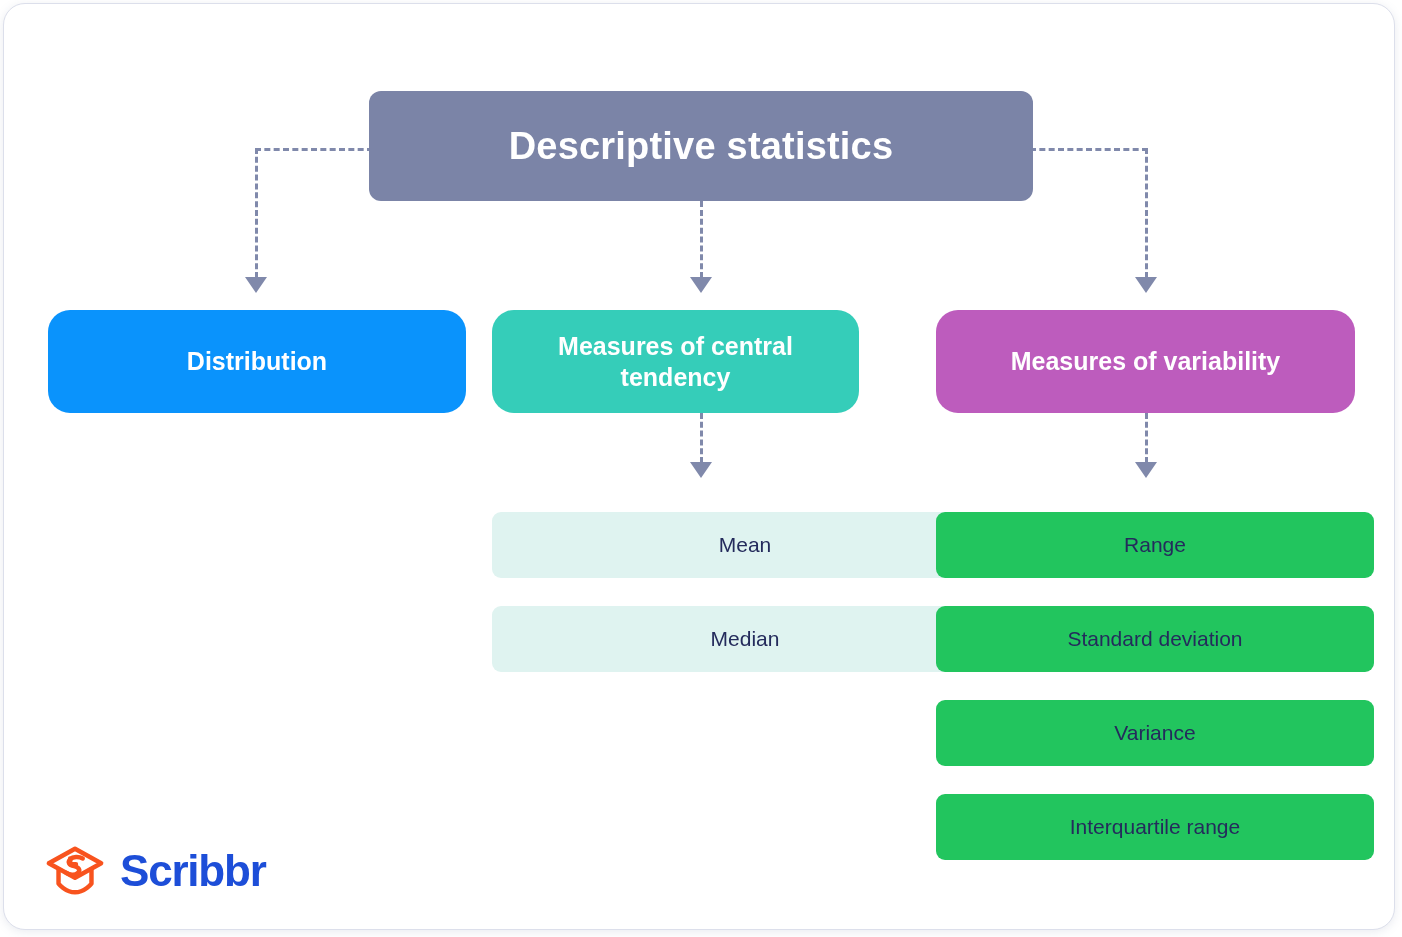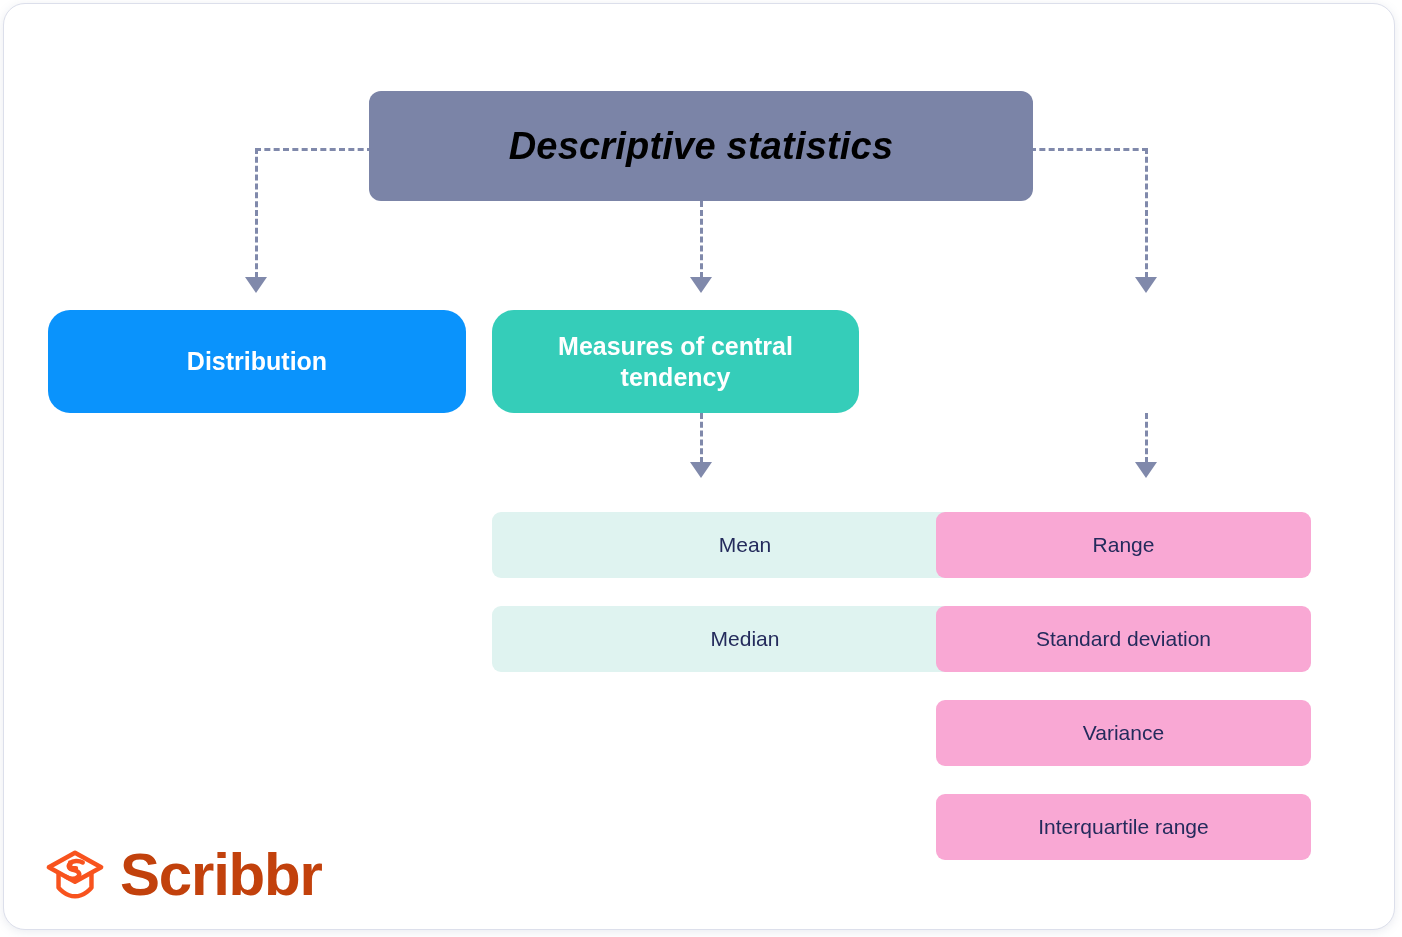--- a/index.html
+++ b/index.html
@@ -46,25 +46,24 @@
     line-height: 1.22;
   }
 
   .node-root {
     left: 369px;
     top: 91px;
     width: 664px;
     height: 110px;
     background: #7b84a7;
     border-radius: 12px;
-    color: #000000;
+    color: #ffffff;
     font-size: 38px;
     font-weight: 700;
     letter-spacing: 0.2px;
-    font-style: italic;
   }
 
   .node-l2 {
     top: 310px;
     height: 103px;
     color: #ffffff;
     font-size: 25px;
     font-weight: 700;
     padding: 0 16px;
   }
@@ -85,21 +84,21 @@
   }
 
   .node-l3 {
     height: 66px;
     font-size: 21px;
     font-weight: 400;
     color: #242b5c;
     border-radius: 9px;
   }
   .leaf-teal  { left: 492px; width: 506px; background: #dff3f0; }
-  .leaf-pink  { left: 936px; width: 375px; background: #f9a8d4; }
+  .leaf-pink  { left: 936px; width: 438px; background: #22c55e; }
 
   
   .conn {
     position: absolute;
   }
   .conn-h {
     height: 0;
     border-top: 3px dashed #8089ab;
   }
   .conn-v {
@@ -119,23 +118,23 @@
   .logo {
     position: absolute;
     left: 44px;
     top: 840px;
     display: flex;
     align-items: center;
     gap: 14px;
   }
   .logo-mark { width: 62px; height: 62px; display: block; }
   .logo-word {
-    font-size: 60px;
+    font-size: 44px;
     font-weight: 700;
-    color: #c2410c;
+    color: #1d4ed8;
     letter-spacing: -1.2px;
   }
 </style>
 </head>
 <body>
 
 <div id="canvas">
   <div class="card-frame"></div>
 
   <div class="conn conn-h" style="left:255px; top:148px; width:118px;"></div>
@@ -154,20 +153,21 @@
 
   <div class="conn conn-v" style="left:1145px; top:413px; height:50px;"></div>
   <div class="arrow-head" style="left:1135px; top:462px;"></div>
 
   <div class="node node-root">Descriptive statistics</div>
 
   <div class="node node-l2 node-distribution">Distribution</div>
 
   <div class="node node-l2 node-central">Measures of central tendency</div>
 
+  <div class="node node-l2 node-variability">Measures of variability</div>
 
   <div class="node node-l3 leaf-teal" style="top:512px;">Mean</div>
   <div class="node node-l3 leaf-teal" style="top:606px;">Median</div>
 
   <div class="node node-l3 leaf-pink" style="top:512px;">Range</div>
   <div class="node node-l3 leaf-pink" style="top:606px;">Standard deviation</div>
   <div class="node node-l3 leaf-pink" style="top:700px;">Variance</div>
   <div class="node node-l3 leaf-pink" style="top:794px;">Interquartile range</div>
 
   <div class="logo">

